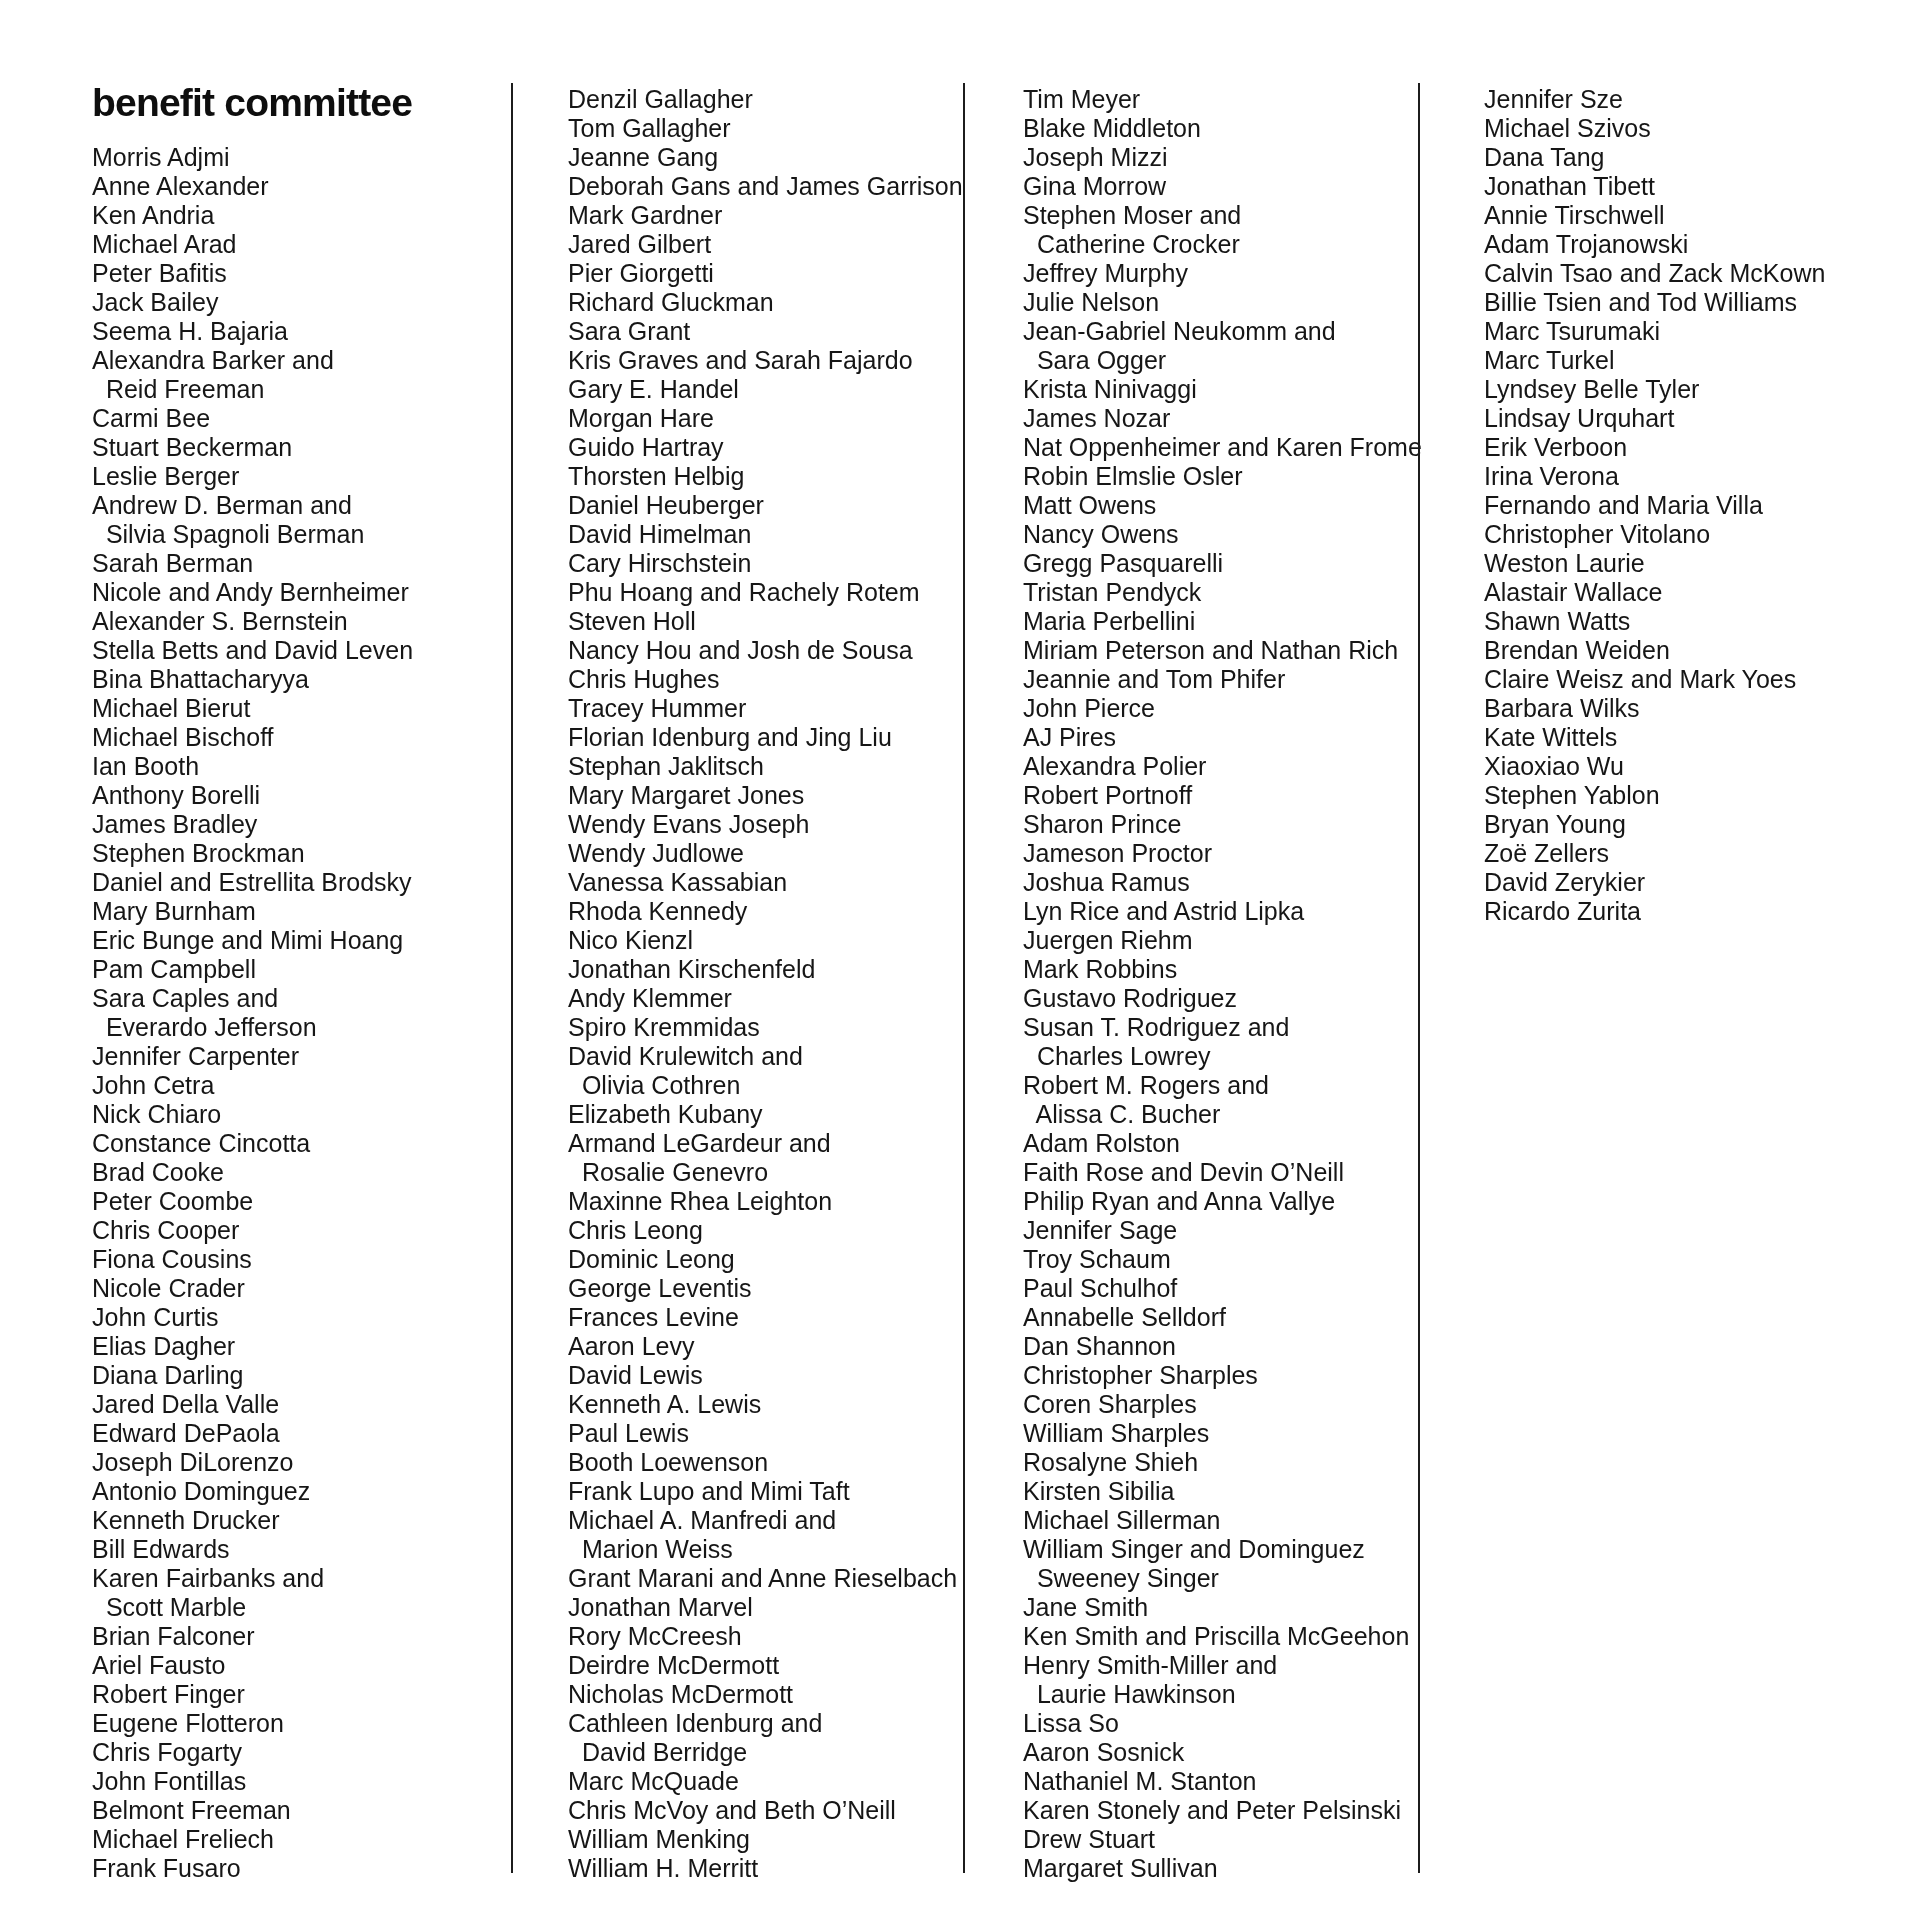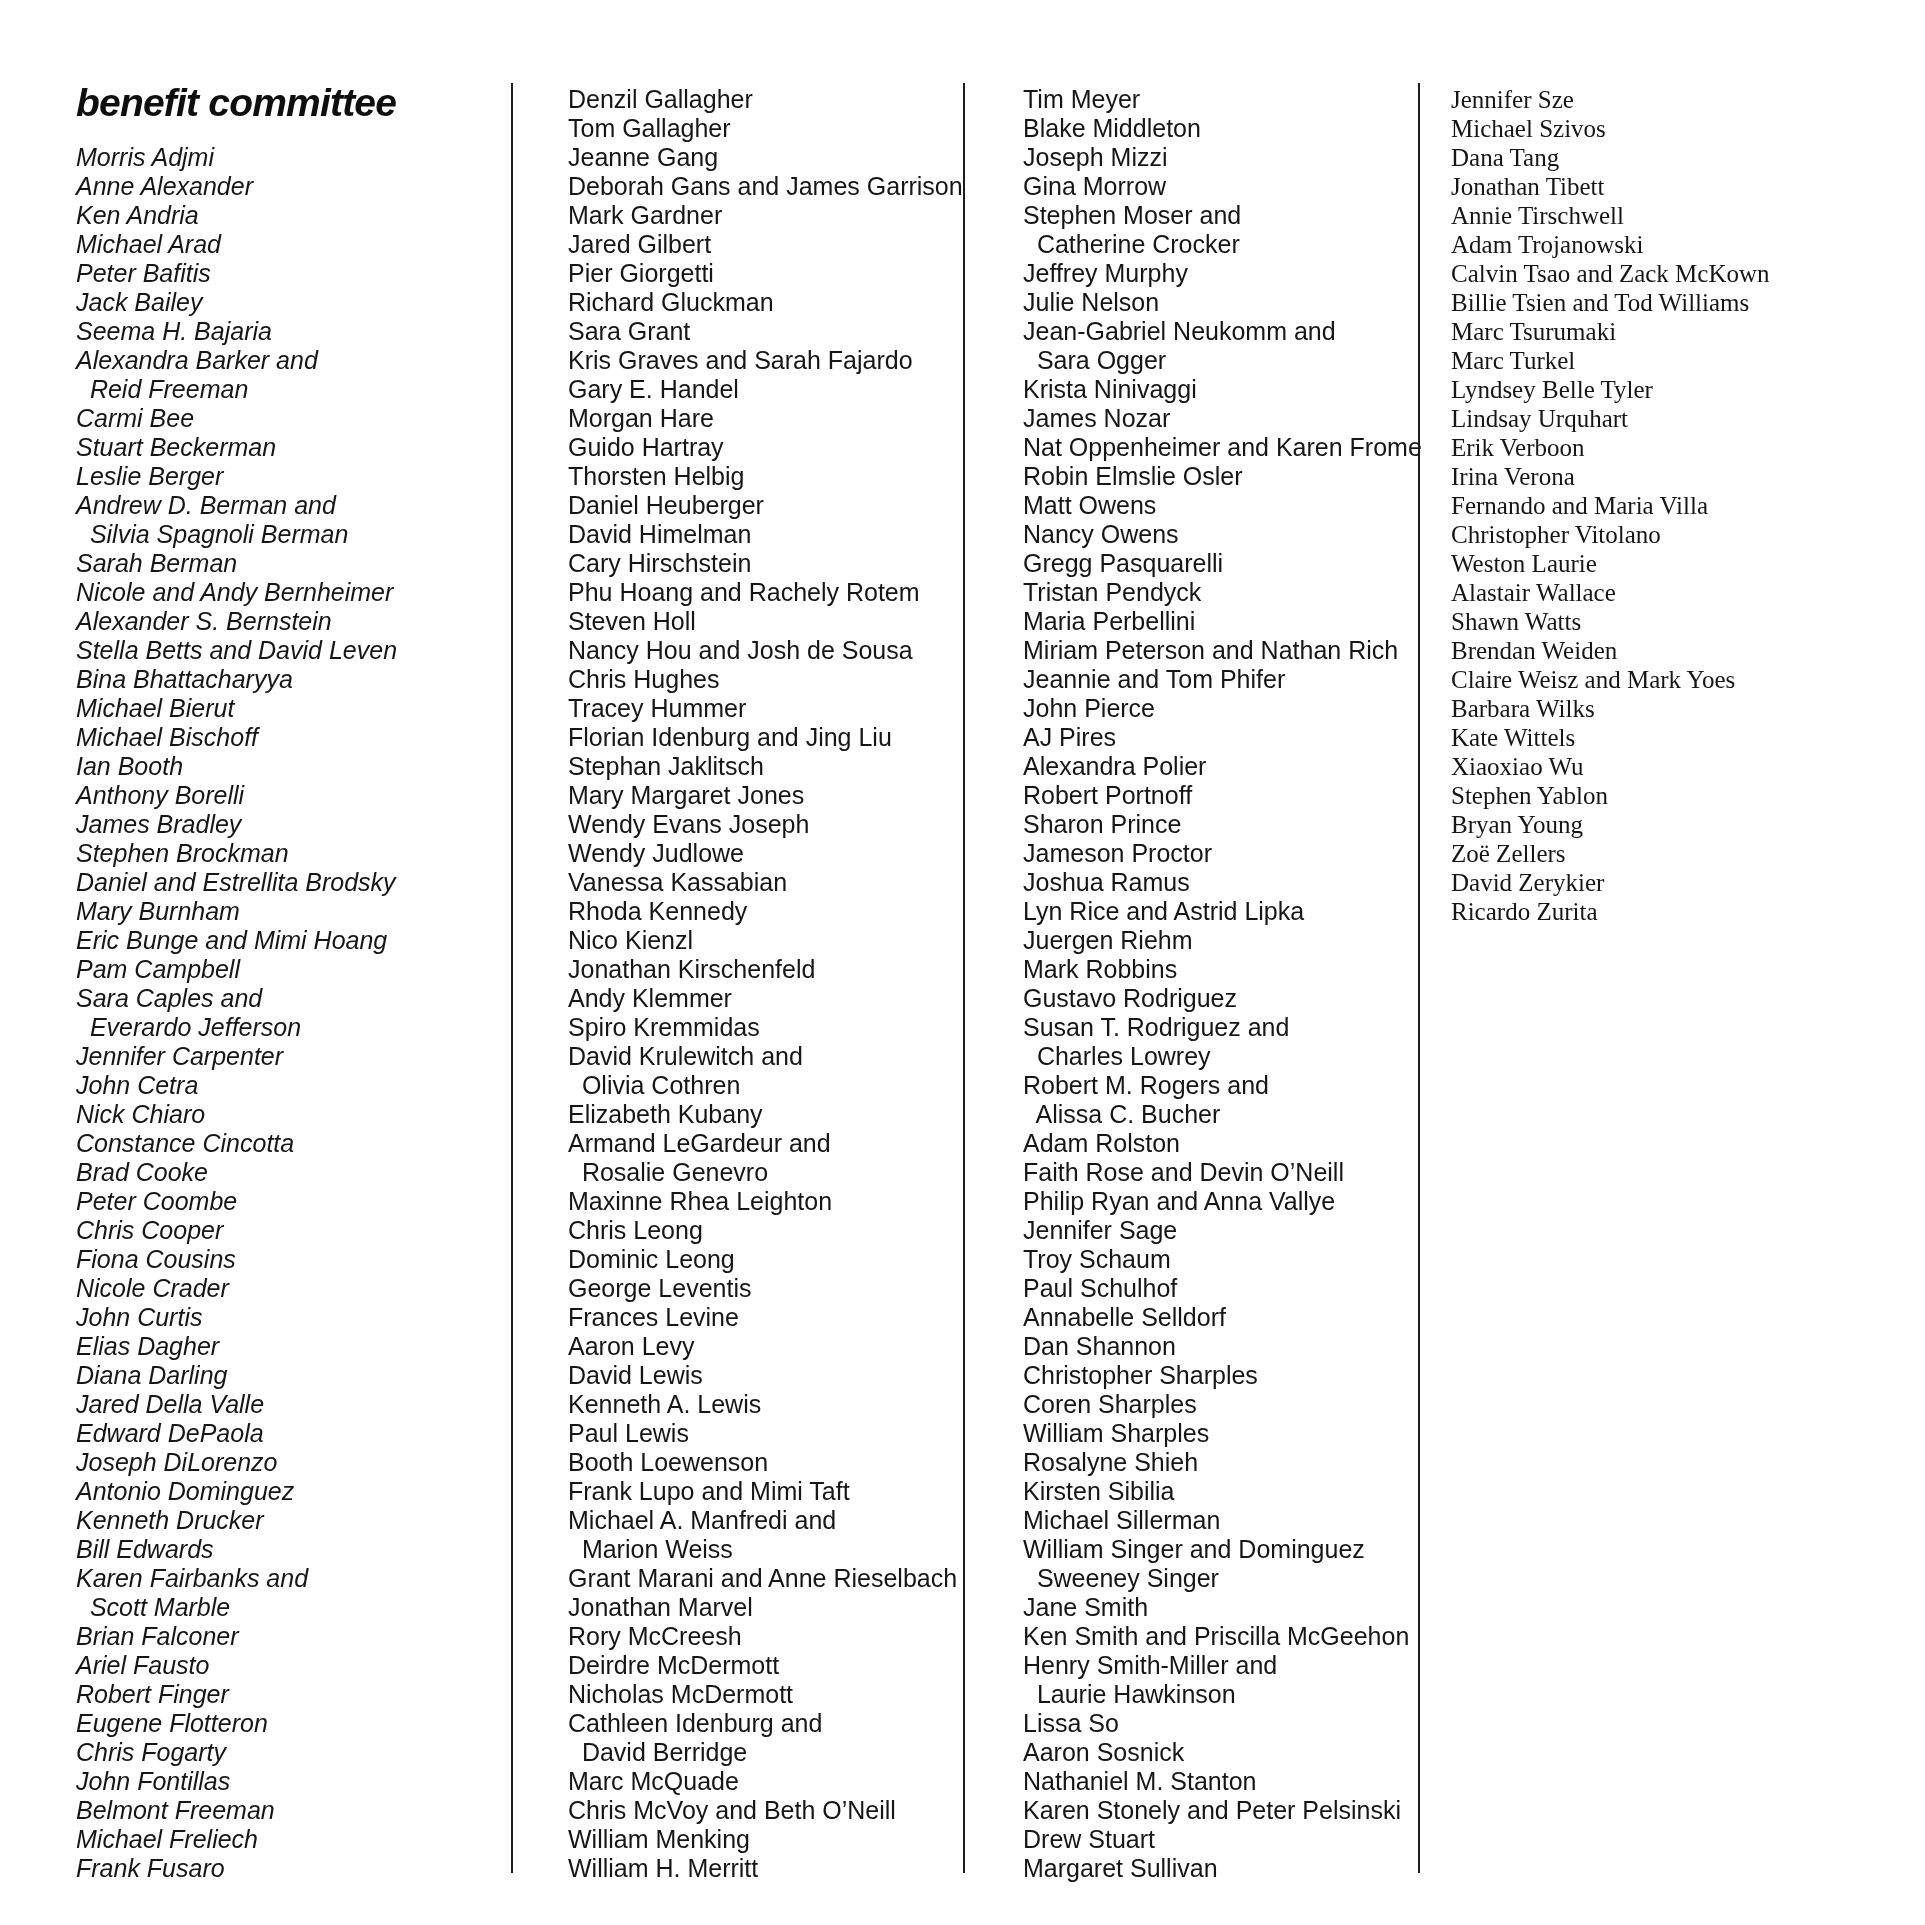--- a/index.html
+++ b/index.html
@@ -13,24 +13,24 @@
     height: 1926px;
     background: #ffffff;
     font-family: "Liberation Sans", "DejaVu Sans", sans-serif;
     color: #121212;
     overflow: hidden;
   }
   .col {
     position: absolute;
     top: 85px;
   }
-  #col1 { left: 76px;  width: 423px; top: 82px; font-style: italic; }
+  #col1 { left: 92px;  width: 423px; top: 82px; }
   #col2 { left: 568px;  width: 438px; }
   #col3 { left: 1023px; width: 442px; }
-  #col4 { left: 1451px; width: 423px; font-family: Liberation Serif, serif; }
+  #col4 { left: 1484px; width: 423px; }
   .page-title {
     margin: 0 0 19.6px 0;
     font-size: 39px;
     font-weight: 700;
     letter-spacing: -0.8px;
     line-height: 41px;
     white-space: pre;
     color: #0e0e0e;
   }
   .line {

